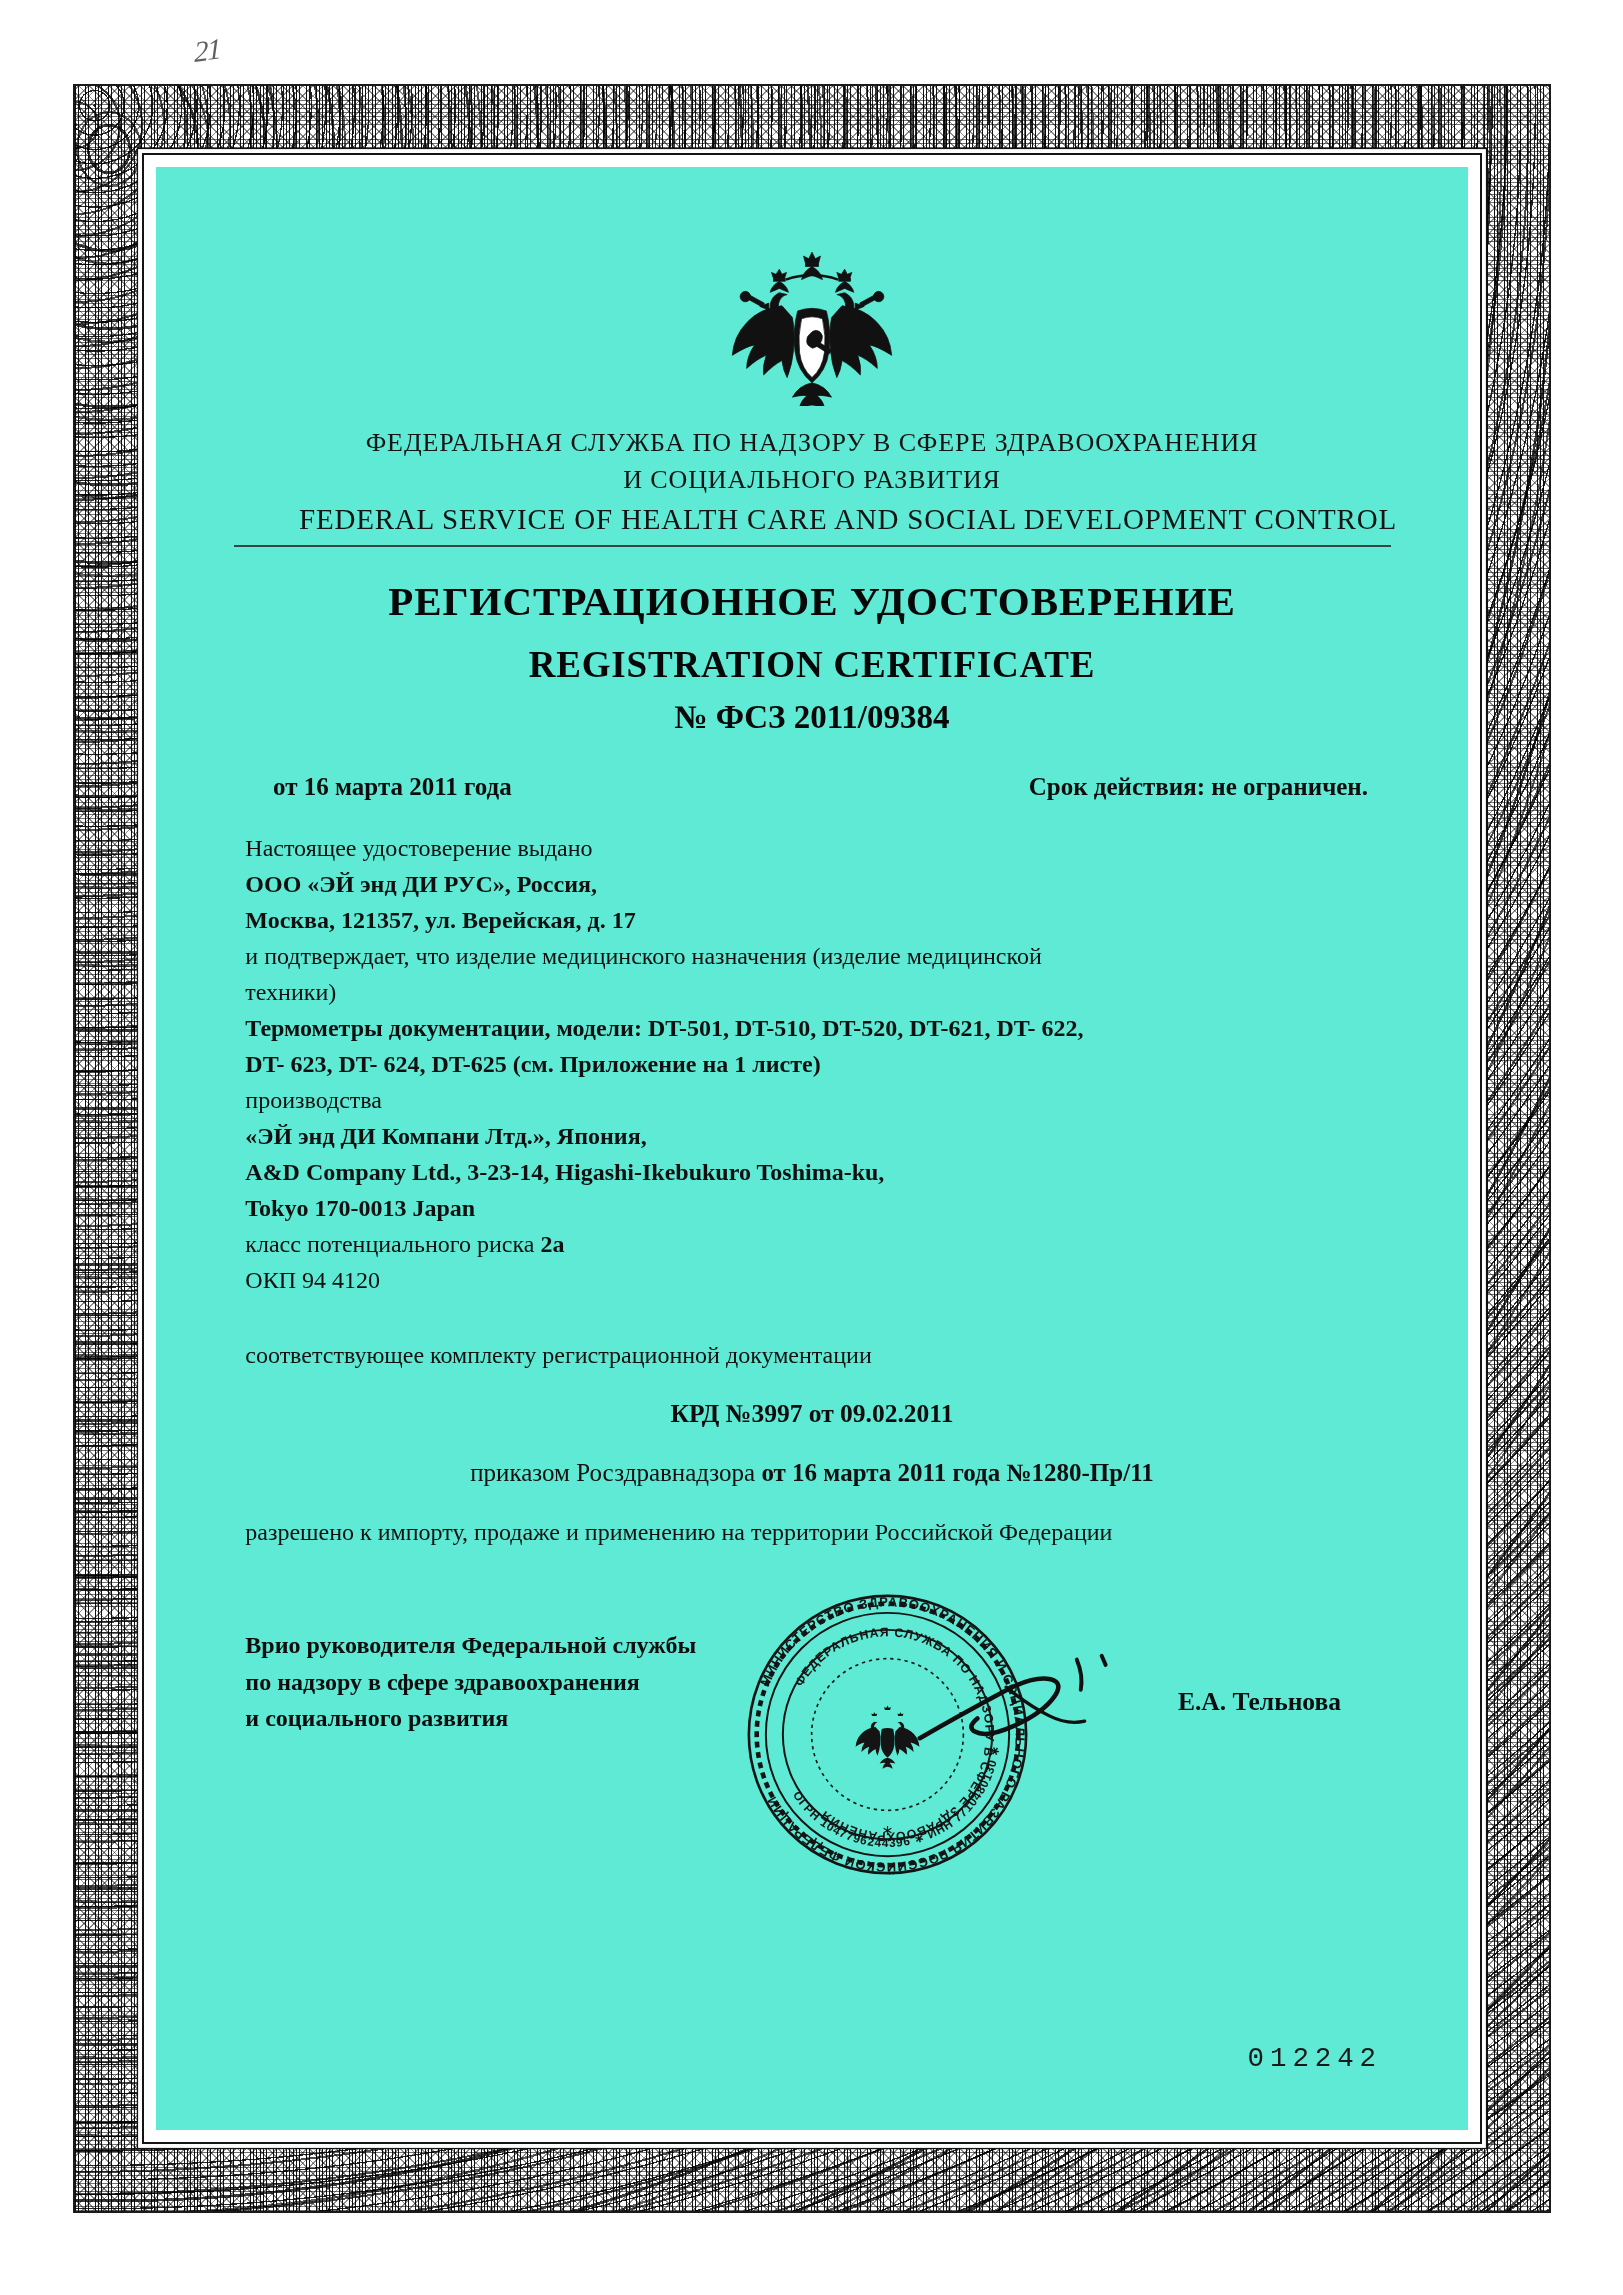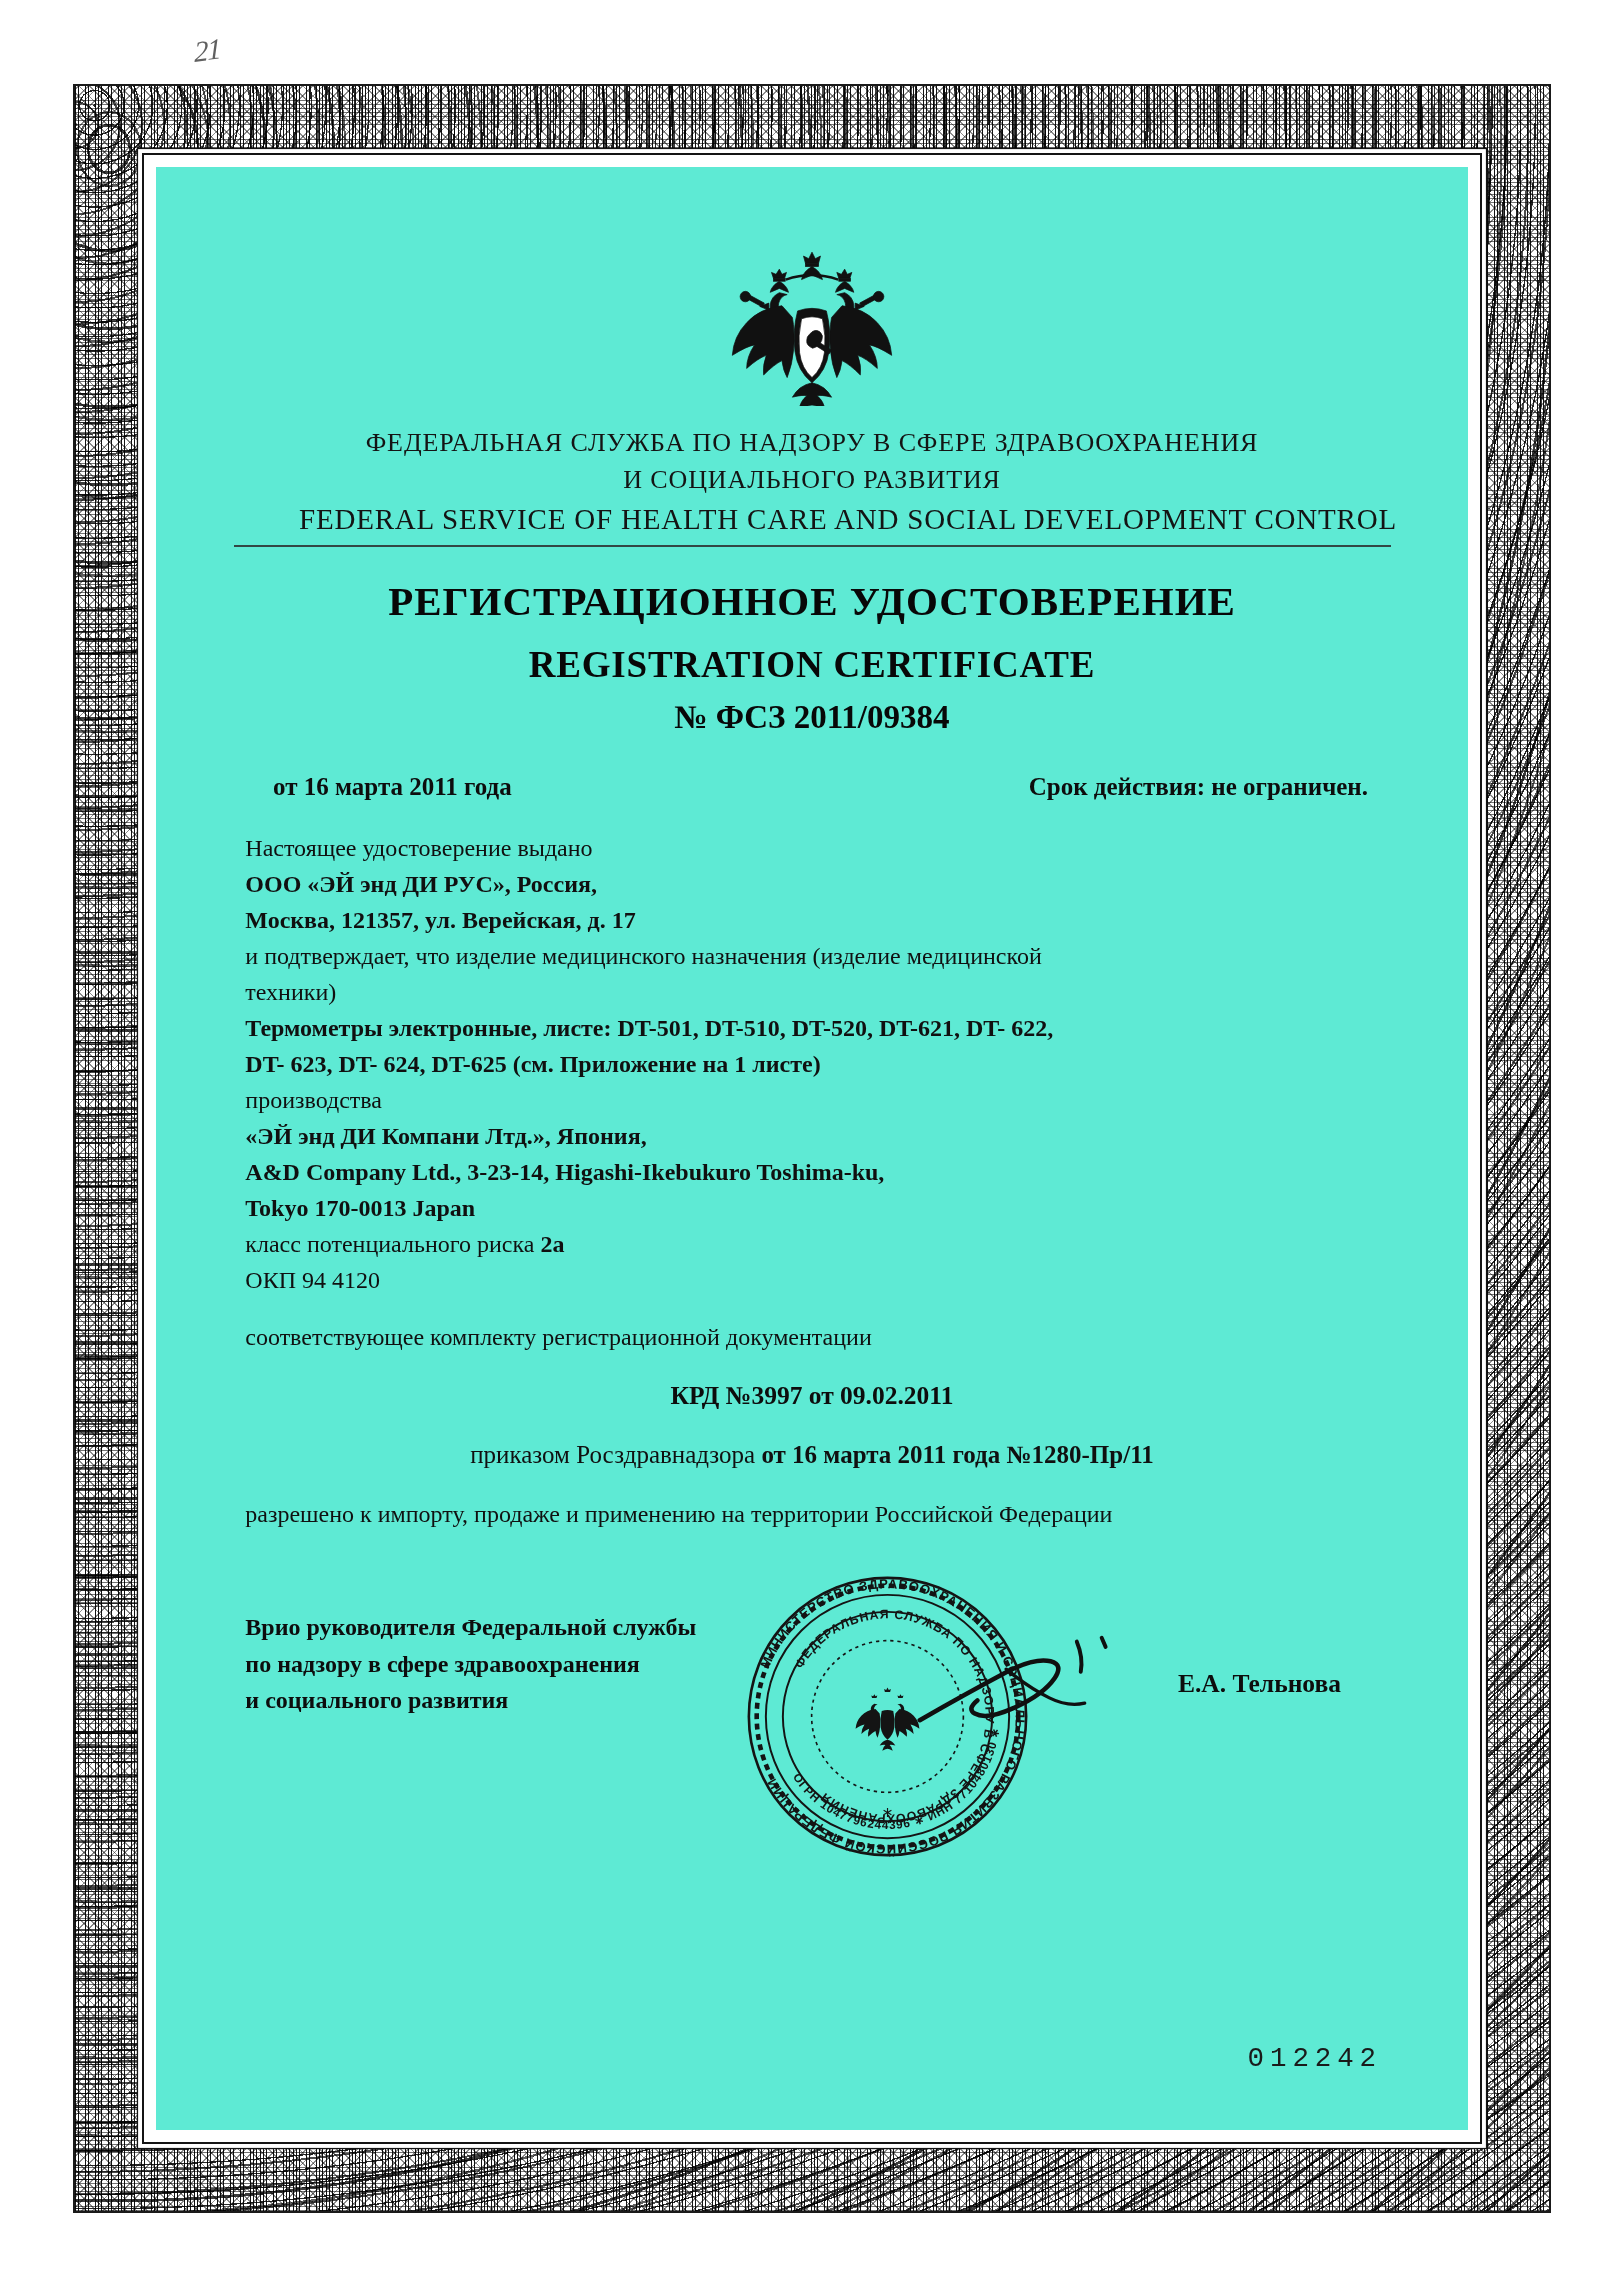--- a/index.html
+++ b/index.html
@@ -194,21 +194,21 @@
 
   .risk-row {
     display: flex;
     justify-content: space-between;
     align-items: baseline;
     padding-right: 38px;
     flex-direction: column;
   }
 
   .conform {
-    margin-top: 26px;
+    margin-top: 44px;
     padding-left: 18.3px;
     font-size: 24px;
     color: #101010;
   }
   .krd {
     text-align: center;
     font-size: 25.5px;
     font-weight: bold;
     margin-top: 30px;
     color: #0d0d0d;
@@ -358,21 +358,21 @@
       <span>от 16 марта 2011 года</span>
       <span>Срок действия: не ограничен.</span>
     </div>
 
     <div class="body-block">
       <p>Настоящее удостоверение выдано</p>
       <p class="b">ООО «ЭЙ энд ДИ РУС», Россия,</p>
       <p class="b">Москва, 121357, ул. Верейская, д. 17</p>
       <p>и подтверждает, что изделие медицинского назначения (изделие медицинской</p>
       <p>техники)</p>
-      <p class="b">Термометры электронные, листе: DT-501, DT-510, DT-520, DT-621, DT- 622,</p>
+      <p class="b">Термометры документации, модели: DT-501, DT-510, DT-520, DT-621, DT- 622,</p>
       <p class="b">DT- 623, DT- 624, DT-625 (см. Приложение на 1 листе)</p>
       <p>производства</p>
       <p class="b">«ЭЙ энд ДИ Компани Лтд.», Япония,</p>
       <p class="b">A&amp;D Company Ltd., 3-23-14, Higashi-Ikebukuro Toshima-ku,</p>
       <p class="b">Tokyo 170-0013 Japan</p>
       <p class="risk-row">
         <span><span>класс потенциального риска</span> <span class="b">2а</span></span>
         <span>ОКП 94 4120</span>
       </p>
     </div>

